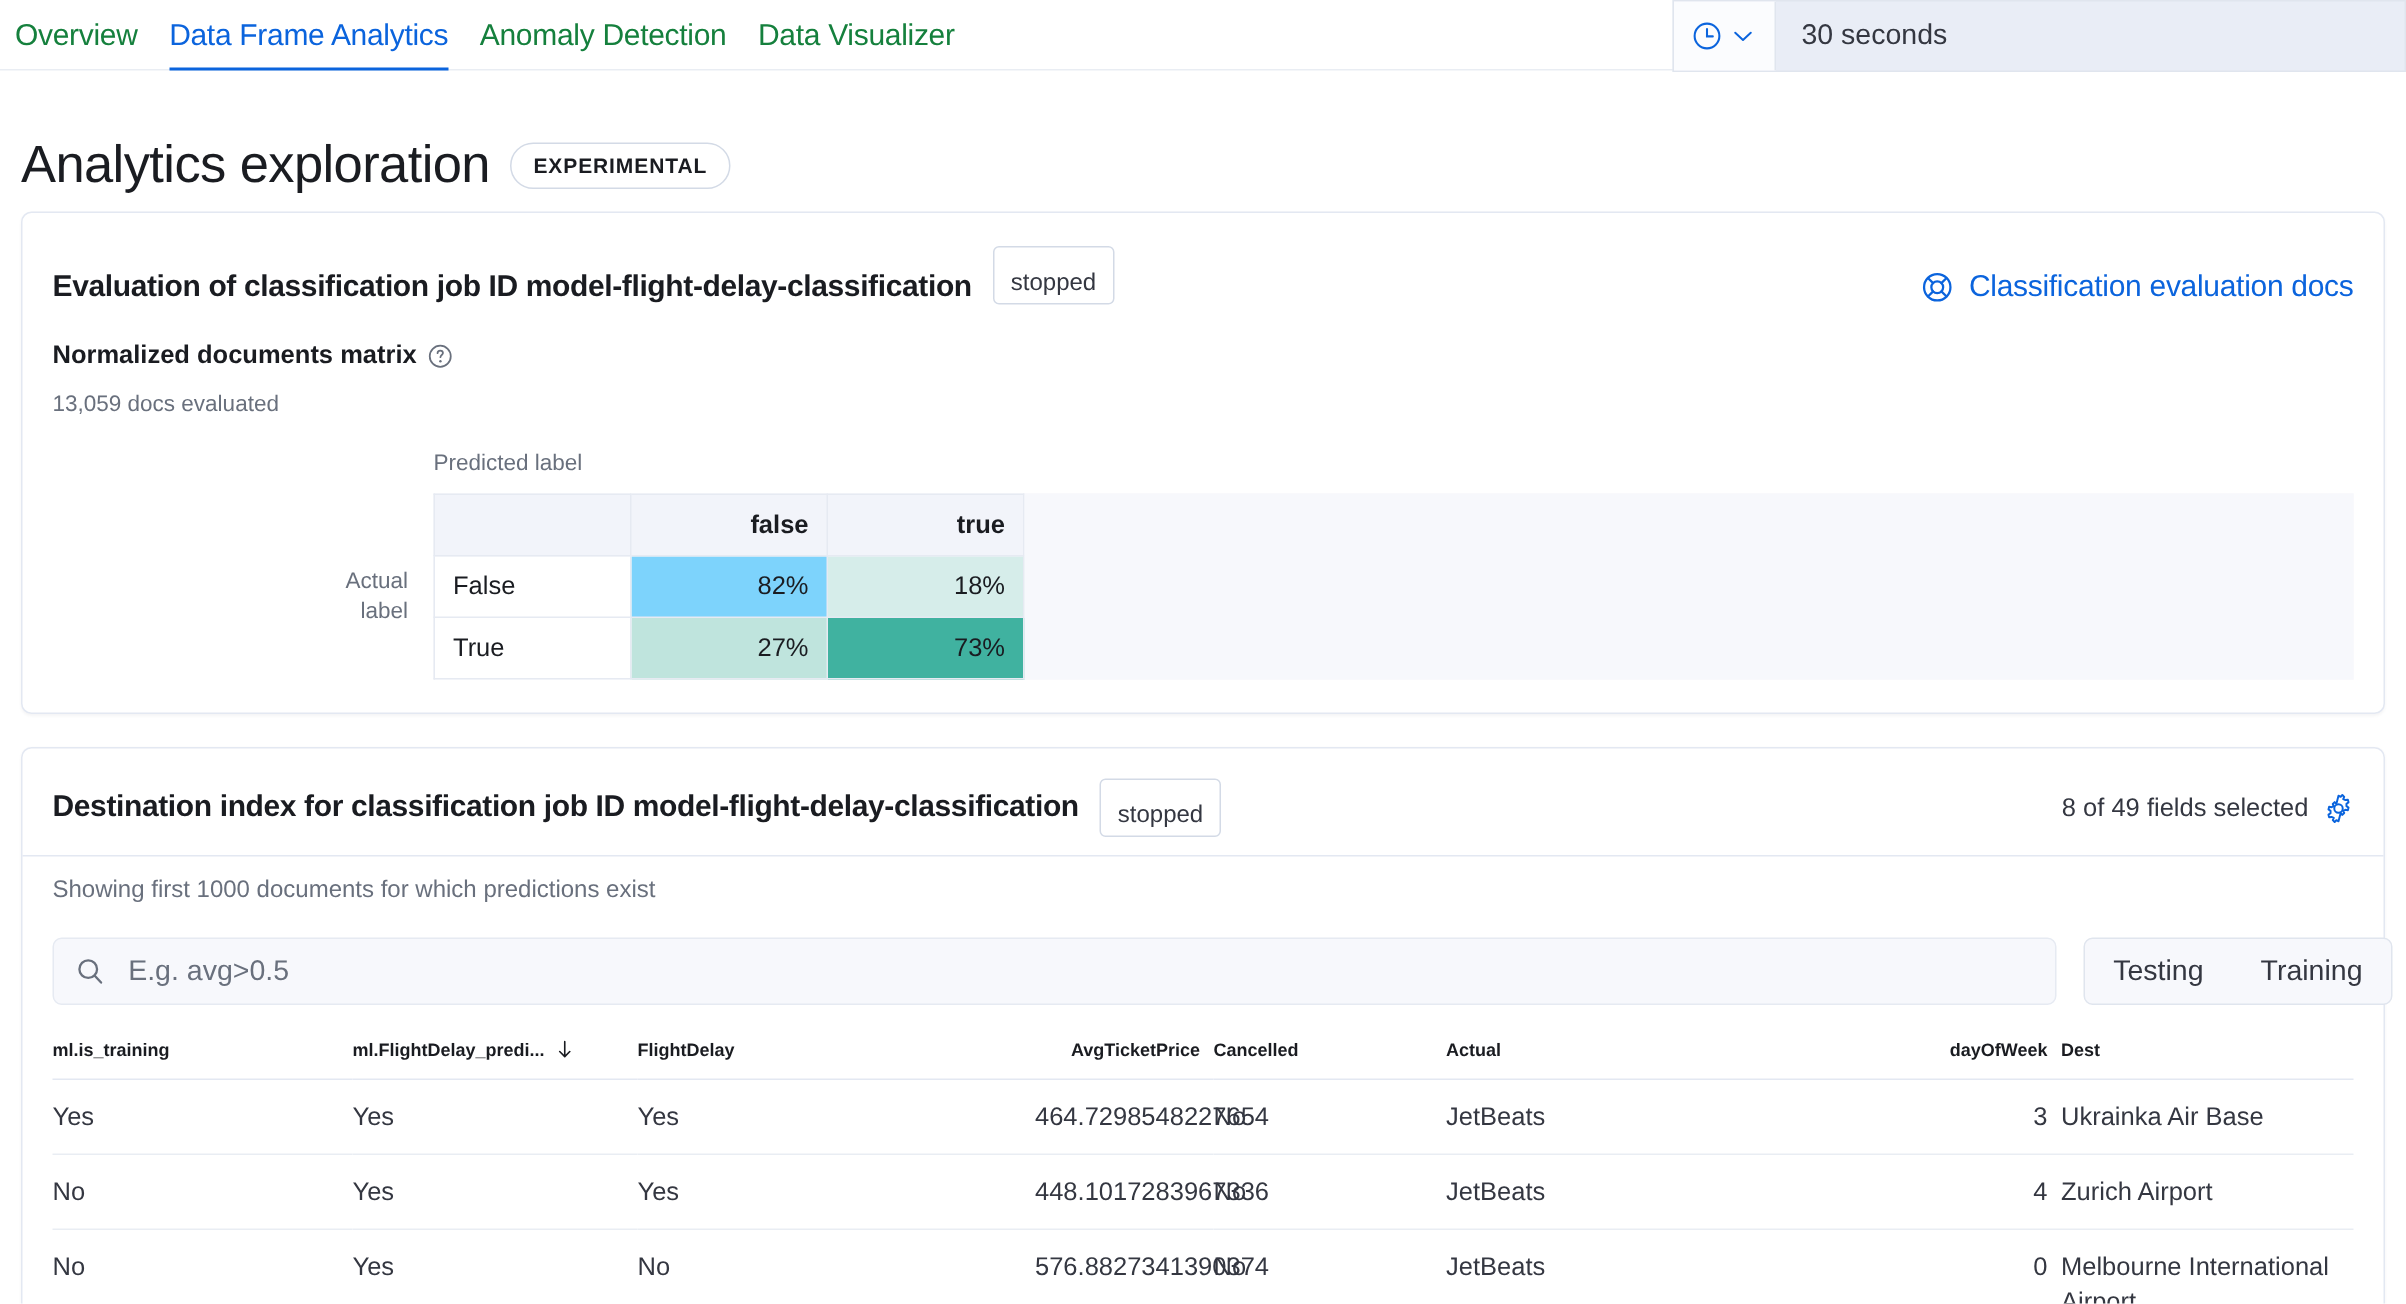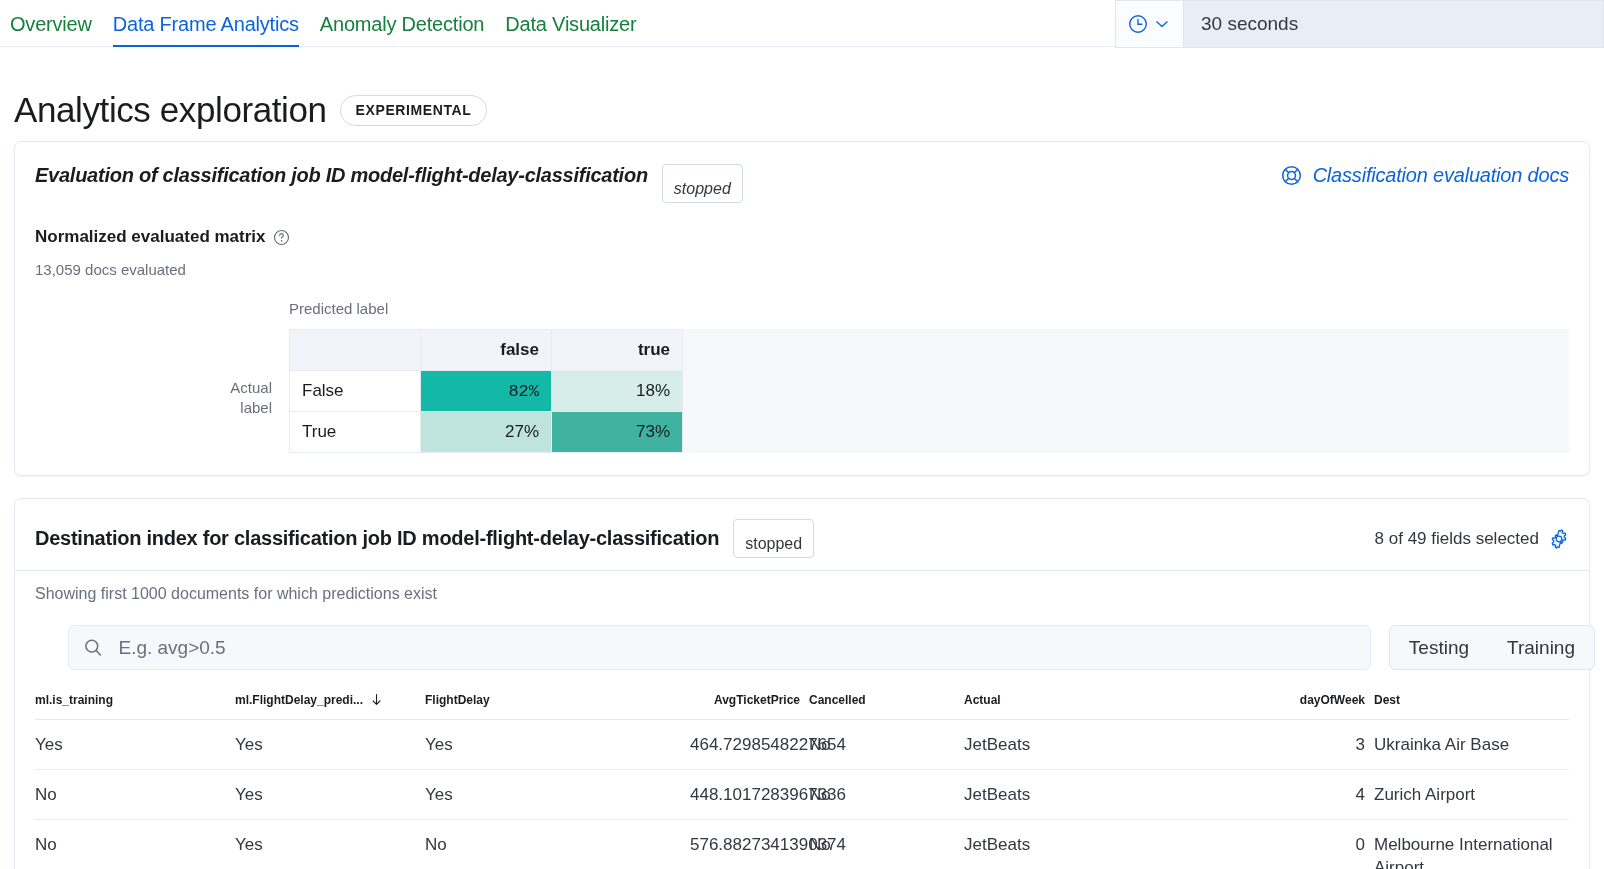--- a/index.html
+++ b/index.html
@@ -111,22 +111,21 @@
     background: #FFFFFF;
     border: 1px solid #E3E8F2;
     border-radius: 7px;
     box-shadow: 0 1px 2px rgba(60,70,90,0.06);
   }
   .panel-eval { padding: 22px 20px 22px 20px; margin-bottom: 22px; }
   .panel-dest { padding: 20px 20px 0 20px; }
 
   .eval-head {
     display: flex;
-    align-items: flex-start;
-    font-style: italic;
+    align-items: flex-end;
   }
   .eval-title {
     font-size: 20px;
     font-weight: bold;
     color: #1a1c21;
     letter-spacing: -0.25px;
     margin: 0;
   }
   .status-badge {
     margin-left: 14px;
@@ -256,21 +255,20 @@
     font-size: 16px;
     color: #69707D;
     padding-top: 14px;
   }
 
   .controls {
     display: flex;
     align-items: center;
     gap: 18px;
     margin-top: 22px;
-    margin-left: 33px;
   }
   .search-box {
     flex: 1;
     height: 45px;
     background: #F7F8FC;
     border: 1px solid #E6EAF2;
     border-radius: 6px;
     display: flex;
     align-items: center;
     padding: 0 14px;
@@ -384,21 +382,21 @@
         <svg width="21" height="21" viewBox="0 0 16 16">
           <circle cx="8" cy="8" r="6.7" fill="none" stroke="#0B64DD" stroke-width="1.15"></circle>
           <circle cx="8" cy="8" r="3" fill="none" stroke="#0B64DD" stroke-width="1.15"></circle>
           <path d="M3.4 3.4l2.5 2.5M10.1 10.1l2.5 2.5M12.6 3.4l-2.5 2.5M5.9 10.1l-2.5 2.5" stroke="#0B64DD" stroke-width="1.15" stroke-linecap="round"></path>
         </svg>
         <span>Classification evaluation docs</span>
       </a>
     </div>
 
     <div class="subhead">
-      <span class="subhead-title">Normalized evaluated matrix</span>
+      <span class="subhead-title">Normalized documents matrix</span>
       <svg width="17" height="17" viewBox="0 0 16 16">
         <circle cx="8" cy="8" r="6.6" fill="none" stroke="#69707D" stroke-width="1.1"></circle>
         <path d="M6.3 6.1c0-1 .8-1.7 1.7-1.7s1.7.7 1.7 1.6c0 1.2-1.6 1.3-1.6 2.6" fill="none" stroke="#69707D" stroke-width="1.1" stroke-linecap="round"></path>
         <circle cx="8.1" cy="11.2" r="0.78" fill="#69707D"></circle>
       </svg>
     </div>
 
     <div class="docs-count">13,059 docs evaluated</div>
 
     <div class="matrix-wrap">
@@ -410,21 +408,21 @@
         <div class="matrix-body">
           <table class="matrix-table">
             <tbody>
                 <tr>
               <td class="m-corner"></td>
               <td class="m-colhead">false</td>
               <td class="m-colhead">true</td>
             </tr>
             <tr>
               <td class="m-rowhead">False</td>
-              <td class="m-cell" style="background-color: #14b8a6; font-family: Liberation Mono, monospace;">82%</td>
+              <td class="m-cell" style="background-color: #7dd3fc;">82%</td>
               <td class="m-cell" style="background-color: rgb(214, 237, 234);">18%</td>
             </tr>
             <tr>
               <td class="m-rowhead">True</td>
               <td class="m-cell" style="background-color: rgb(191, 228, 221);">27%</td>
               <td class="m-cell" style="background-color: rgb(64, 178, 160);">73%</td>
             </tr>
           </tbody>
             </table>
           <div class="matrix-filler"></div>

